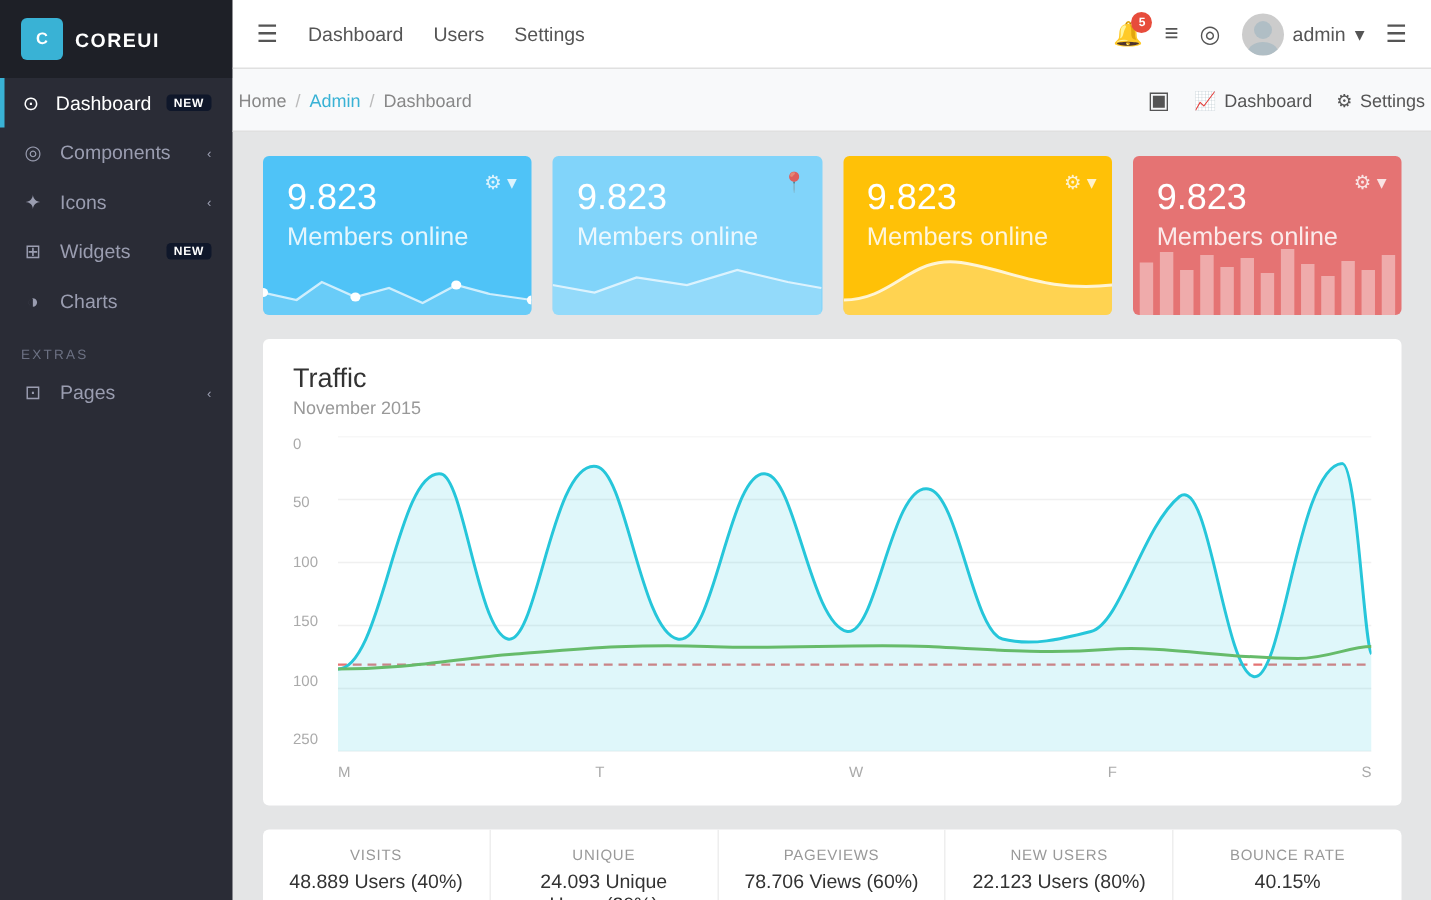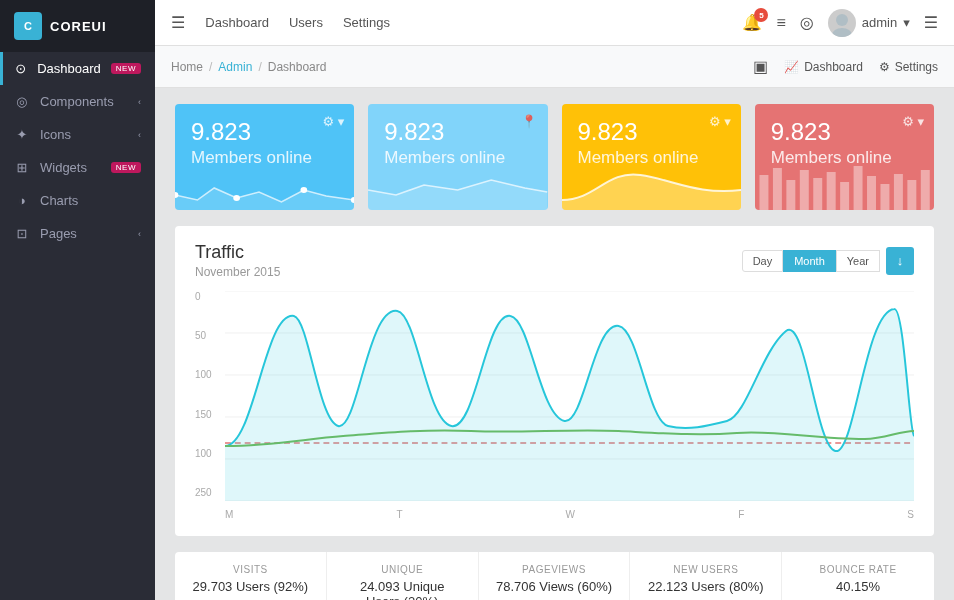--- a/index.html
+++ b/index.html
@@ -55,27 +55,27 @@
     }
     .sidebar-item.active { color: #fff; }
     .sidebar-item.active::before {
       content: '';
       position: absolute;
       left: 0; top: 0; bottom: 0;
       width: 3px;
       background: #39b2d5;
     }
     .badge-new {
-      background: #be185d;
+      background: #0f172a;
       color: #fff;
       font-size: 8px;
       padding: 1px 5px;
       border-radius: 3px;
       margin-left: auto;
-      font-weight: 400;
+      font-weight: 700;
       letter-spacing: 0.5px;
     }
     .sidebar-icon { width: 16px; text-align: center; font-size: 13px; }
     .chevron { margin-left: auto; font-size: 9px; }
 
     
     #main {
       flex: 1;
       display: flex;
       flex-direction: column;
@@ -113,21 +113,21 @@
     .topnav-avatar { width: 28px; height: 28px; border-radius: 50%; background: #ccc; overflow: hidden; cursor: pointer; }
     .topnav-user { display: flex; align-items: center; gap: 6px; font-size: 13px; color: #555; cursor: pointer; }
     .topnav-hamburger2 { font-size: 16px; color: #555; cursor: pointer; }
 
     
     #breadcrumb-bar {
       background: #f8f9fa;
       height: 42px;
       display: flex;
       align-items: center;
-      padding: 0 16px;
+      padding: 0 4px;
       border-bottom: 1px solid #e0e0e0;
       flex-shrink: 0;
     }
     .breadcrumb { display: flex; align-items: center; gap: 6px; font-size: 12px; color: #888; flex: 1; }
     .breadcrumb-item { color: #888; }
     .breadcrumb-item.active { color: #39b2d5; font-weight: 500; }
     .breadcrumb-sep { color: #bbb; }
     .breadcrumb-actions { display: flex; align-items: center; gap: 16px; }
     .bc-action { display: flex; align-items: center; gap: 5px; font-size: 12px; color: #555; cursor: pointer; }
 
@@ -289,20 +289,21 @@
   <div class="sidebar-item">
     <span class="sidebar-icon">⊞</span>
     <span>Widgets</span>
     <span class="badge-new">NEW</span>
   </div>
   <div class="sidebar-item">
     <span class="sidebar-icon">◑</span>
     <span>Charts</span>
   </div>
 
+  <div class="sidebar-section-label">EXTRAS</div>
   <div class="sidebar-item">
     <span class="sidebar-icon">⊡</span>
     <span>Pages</span>
     <span class="chevron">‹</span>
   </div>
 </div>
 
 <div id="main">
 
   <div id="topnav">
@@ -421,26 +422,20 @@
         </div>
       </div>
     </div>
 
     <div class="chart-section">
       <div class="chart-header">
         <div>
           <div class="chart-title">Traffic</div>
           <div class="chart-subtitle">November 2015</div>
         </div>
-        <div class="chart-controls">
-          <button class="chart-btn">Day</button>
-          <button class="chart-btn active">Month</button>
-          <button class="chart-btn">Year</button>
-          <button class="chart-cloud-btn">↓</button>
-        </div>
       </div>
 
       <div class="traffic-chart-container">
         <div class="chart-y-labels">
           <span>250</span>
           <span>100</span>
           <span>150</span>
           <span>100</span>
           <span>50</span>
           <span>0</span>
@@ -469,21 +464,21 @@
             <span>F</span>
             <span>S</span>
           </div>
         </div>
       </div>
     </div>
 
     <div class="stats-bar">
       <div class="stats-bar-item">
         <div class="stats-bar-label">Visits</div>
-        <div class="stats-bar-value">29.703 Users (92%)</div>
+        <div class="stats-bar-value">48.889 Users (40%)</div>
         <div class="stats-bar-bar bar-green"></div>
       </div>
       <div class="stats-bar-item">
         <div class="stats-bar-label">Unique</div>
         <div class="stats-bar-value">24.093 Unique Users (20%)</div>
 
       </div>
       <div class="stats-bar-item">
         <div class="stats-bar-label">Pageviews</div>
         <div class="stats-bar-value">78.706 Views (60%)</div>

